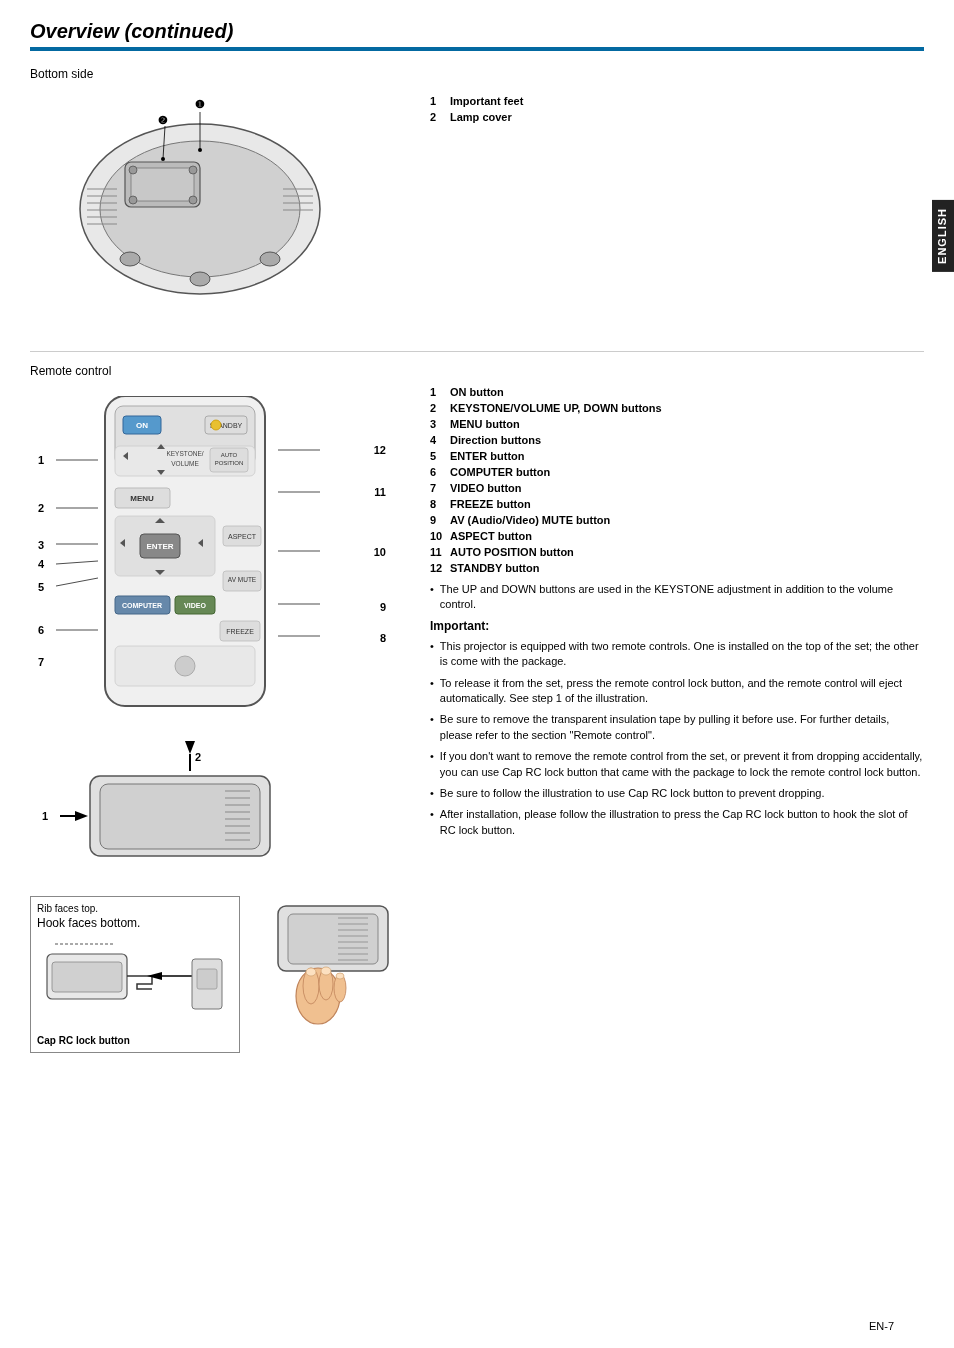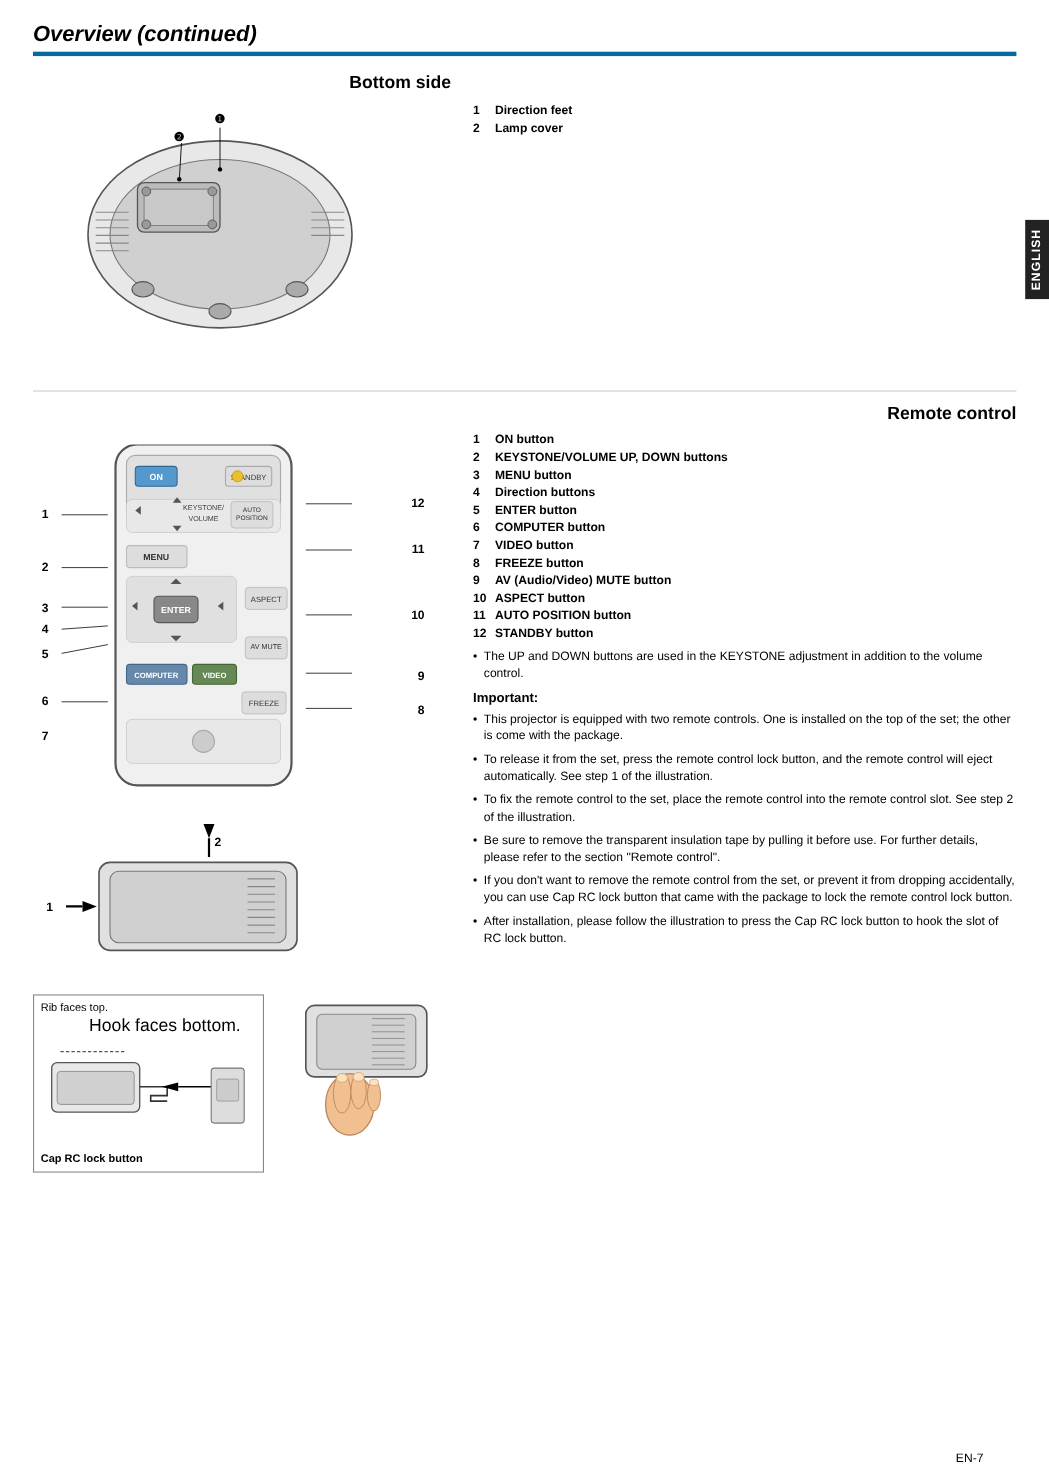--- a/index.html
+++ b/index.html
@@ -50,25 +50,24 @@
     }
     .left-col {
       width: 380px;
       flex-shrink: 0;
     }
     .right-col {
       flex: 1;
     }
     
     .section-title {
-      font-size: 16px;
-      font-weight: bold;
+      font-size: 12px;
+      font-weight: normal;
       margin-bottom: 8px;
       margin-top: 0;
-      text-align: right;
     }
     
     .numbered-list {
       list-style: none;
       padding: 0;
     }
     .numbered-list li {
       display: flex;
       gap: 6px;
       margin-bottom: 4px;
@@ -220,21 +219,21 @@
           <line x1="120" y1="32" x2="118" y2="65" stroke="#000" stroke-width="0.8"></line>
           <circle cx="118" cy="65" r="2" fill="#000"></circle>
         </svg>
       </div>
     </div>
     <div class="right-col">
       <br><br>
       <ul class="numbered-list">
         <li>
           <span class="num">1</span>
-          <span class="label">Direction feet</span>
+          <span class="label">Important feet</span>
         </li>
         <li>
           <span class="num">2</span>
           <span class="label">Lamp cover</span>
         </li>
       </ul>
     </div>
   </div>
 
   <hr class="section-divider">
@@ -363,21 +362,21 @@
             <line x1="45" y1="80" x2="30" y2="80" stroke="#000" stroke-width="2"></line>
 
             <text x="165" y="25" font-size="11" font-weight="bold">2</text>
             <text x="12" y="84" font-size="11" font-weight="bold">1</text>
           </svg>
         </div>
 
         <div class="bottom-diagrams">
           <div class="bottom-diagram-left">
             <div style="font-size:10px; margin-bottom:2px;">Rib faces top.</div>
-            <div style="font-size:16px; margin-bottom:4px;margin-left:44px;">Hook faces bottom.</div>
+            <div style="font-size:12px; margin-bottom:4px;">Hook faces bottom.</div>
             <svg width="190" height="95" viewBox="0 0 190 95">
 
               <rect x="10" y="20" width="80" height="45" rx="5" fill="#e8e8e8" stroke="#555" stroke-width="1.2"></rect>
               <rect x="15" y="28" width="70" height="30" rx="3" fill="#d0d0d0" stroke="#888" stroke-width="0.8"></rect>
 
               <path d="M 90 42 L 115 42 L 115 50 L 100 50 L 100 55 L 115 55" stroke="#333" stroke-width="1.5" fill="none"></path>
 
               <line x1="18" y1="10" x2="78" y2="10" stroke="#555" stroke-width="1" stroke-dasharray="3,2"></line>
 
               <polygon points="110,42 125,38 125,46" fill="#000"></polygon>
@@ -477,27 +476,27 @@
         <div class="important-section">
           <div class="important-title">Important:</div>
           <ul class="bullet-list">
             <li>
                 <span>This projector is equipped with two remote controls. One is installed on the top of the set; the other is come with the package.</span>
               </li>
             <li>
                 <span>To release it from the set, press the remote control lock button, and the remote control will eject automatically. See step 1 of the illustration.</span>
               </li>
             <li>
-                <span>To fix the remote control to the set, place the remote control into the remote control slot. See step 2 of the illustration.</span>
-              </li>
-            <li>
                 <span>Be sure to remove the transparent insulation tape by pulling it before use. For further details, please refer to the section "Remote control".</span>
               </li>
             <li>
                 <span>If you don't want to remove the remote control from the set, or prevent it from dropping accidentally, you can use Cap RC lock button that came with the package to lock the remote control lock button.</span>
+              </li>
+            <li>
+                <span>Be sure to follow the illustration to use Cap RC lock button to prevent dropping.</span>
               </li>
             <li>
                 <span>After installation, please follow the illustration to press the Cap RC lock button to hook the slot of RC lock button.</span>
               </li>
           </ul>
         </div>
       </div>
     </div>
   </div>
 

